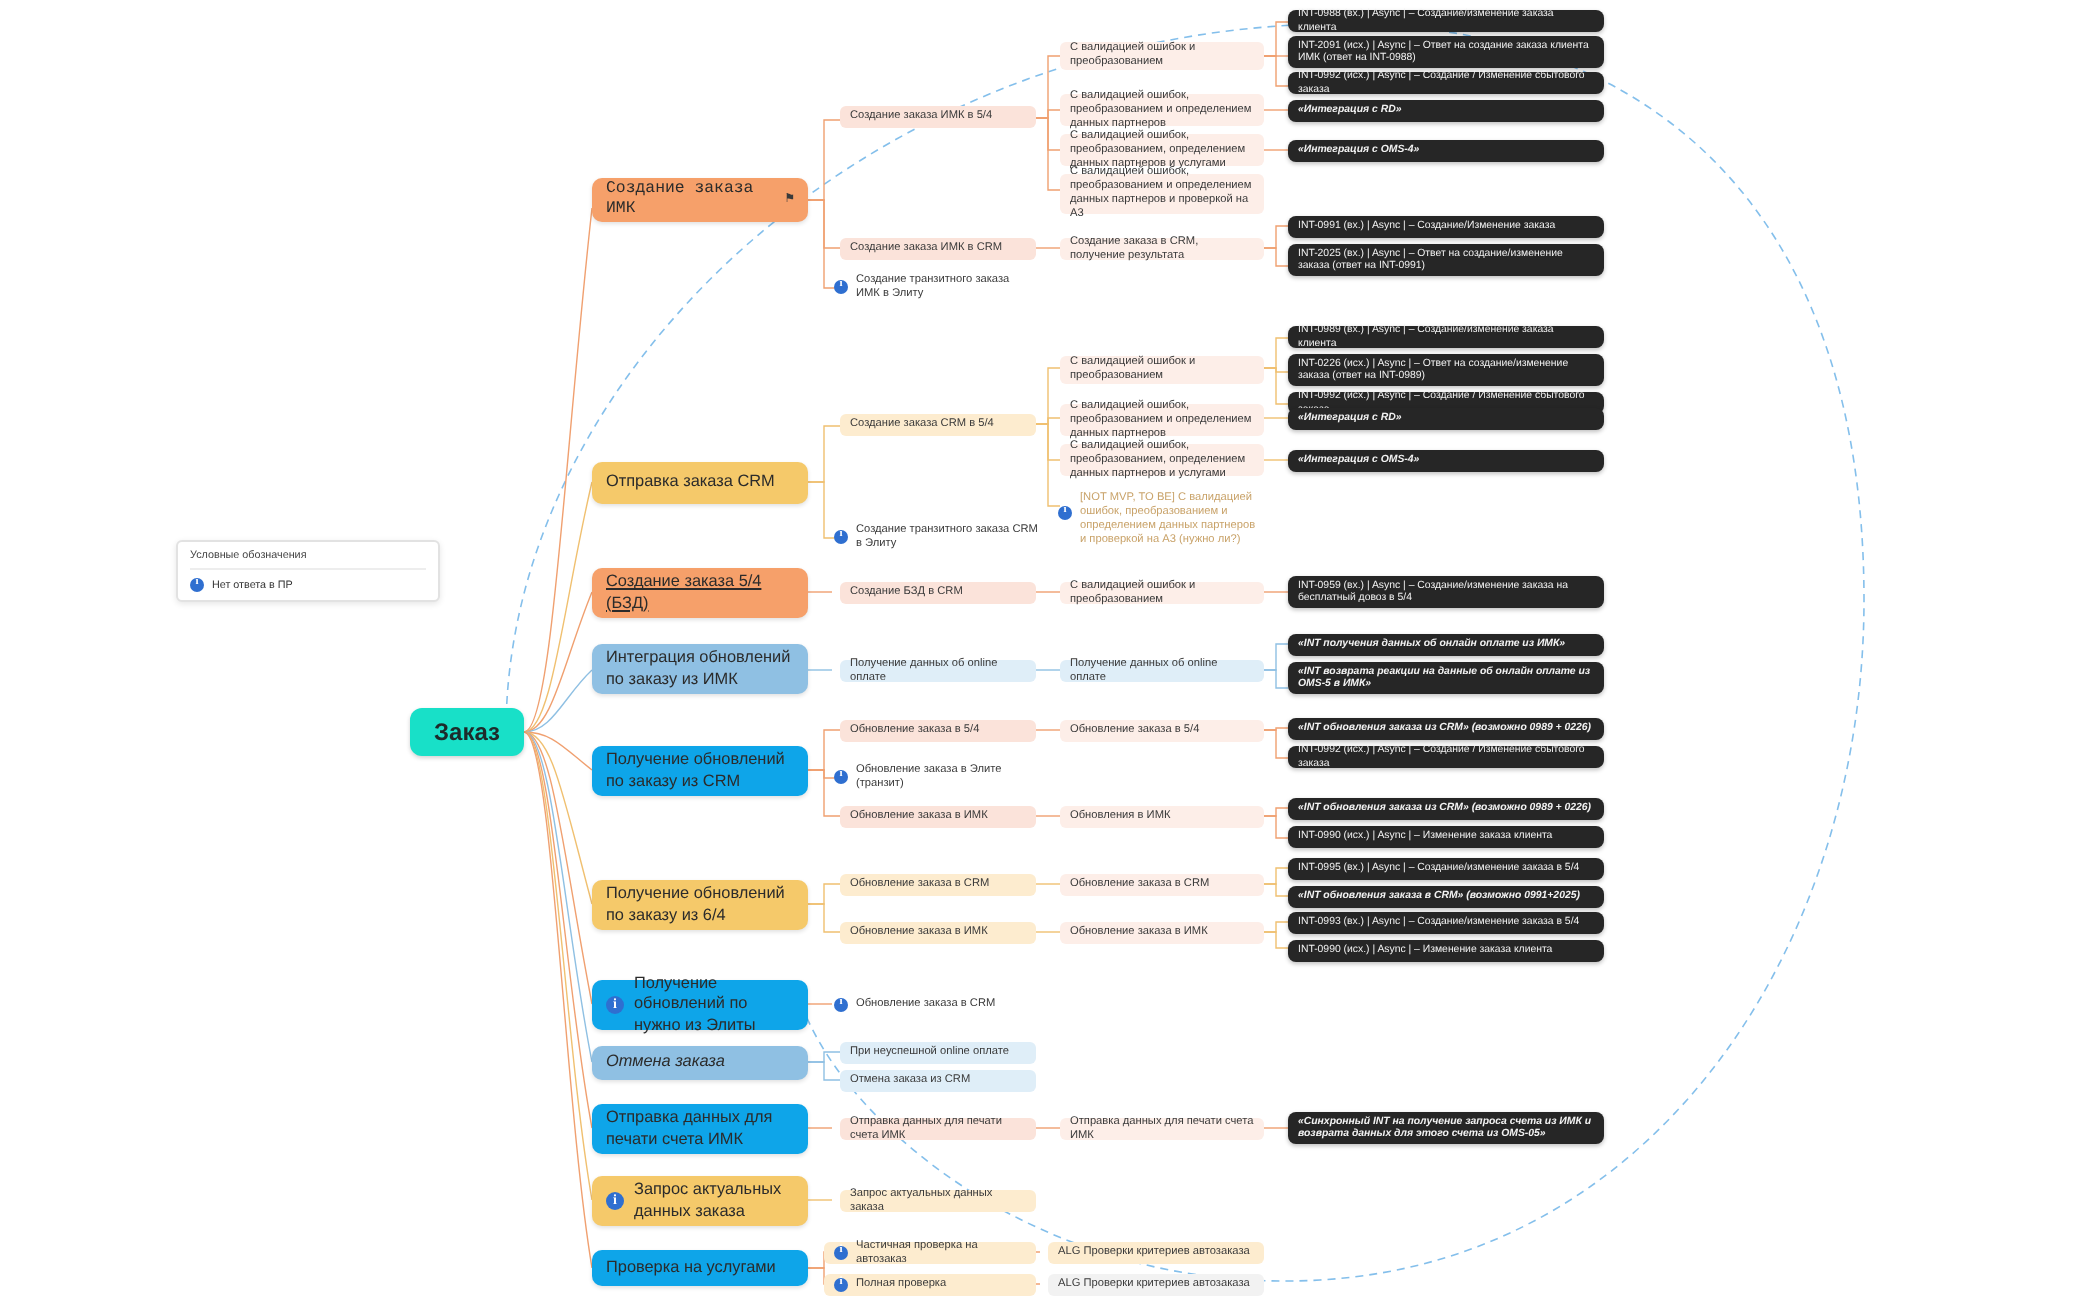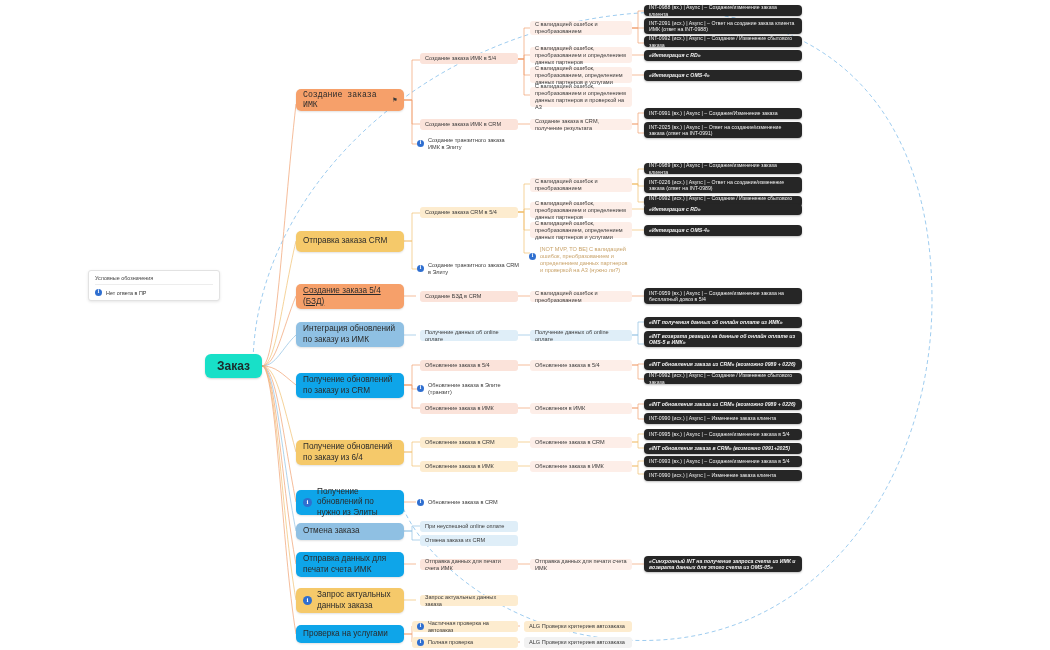--- a/index.html
+++ b/index.html
@@ -354,21 +354,21 @@
 
   <div class="node n-l1 orange-d" style="left:296px;top:490px;width:108px;height:25px;">
     <span class="ic ic-l1"></span>
     <span class="txt">Получение обновлений по нужно из Элиты</span>
   </div>
   <div class="node n-l2 none" style="left:412px;top:497px;width:112px;height:11px;">
     <span class="ic"></span>
     <span class="txt">Обновление заказа в CRM</span>
   </div>
 
-  <div class="node n-l1 blue" style="left:296px;top:523px;width:108px;height:17px;">
+  <div class="node n-l1 blue" style="left:296px;top:523px;width:108px;height:17px;font-style:italic;">
     <span class="txt">Отмена заказа</span>
   </div>
   <div class="node n-l2 bluelt" style="left:420px;top:521px;width:98px;height:11px;">
     <span class="txt">При неуспешной online оплате</span>
   </div>
   <div class="node n-l2 bluelt" style="left:420px;top:535px;width:98px;height:11px;">
     <span class="txt">Отмена заказа из CRM</span>
   </div>
 
   <div class="node n-l1 orange-d" style="left:296px;top:552px;width:108px;height:25px;">

